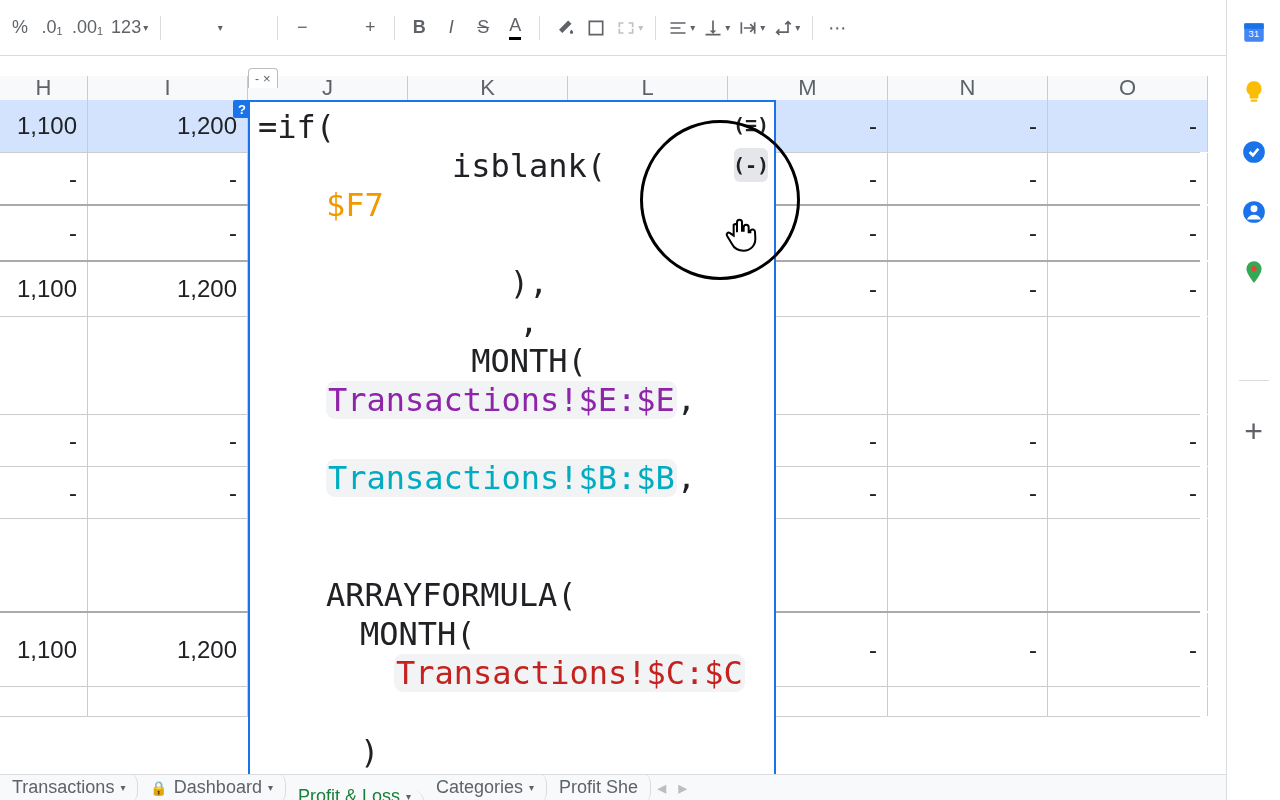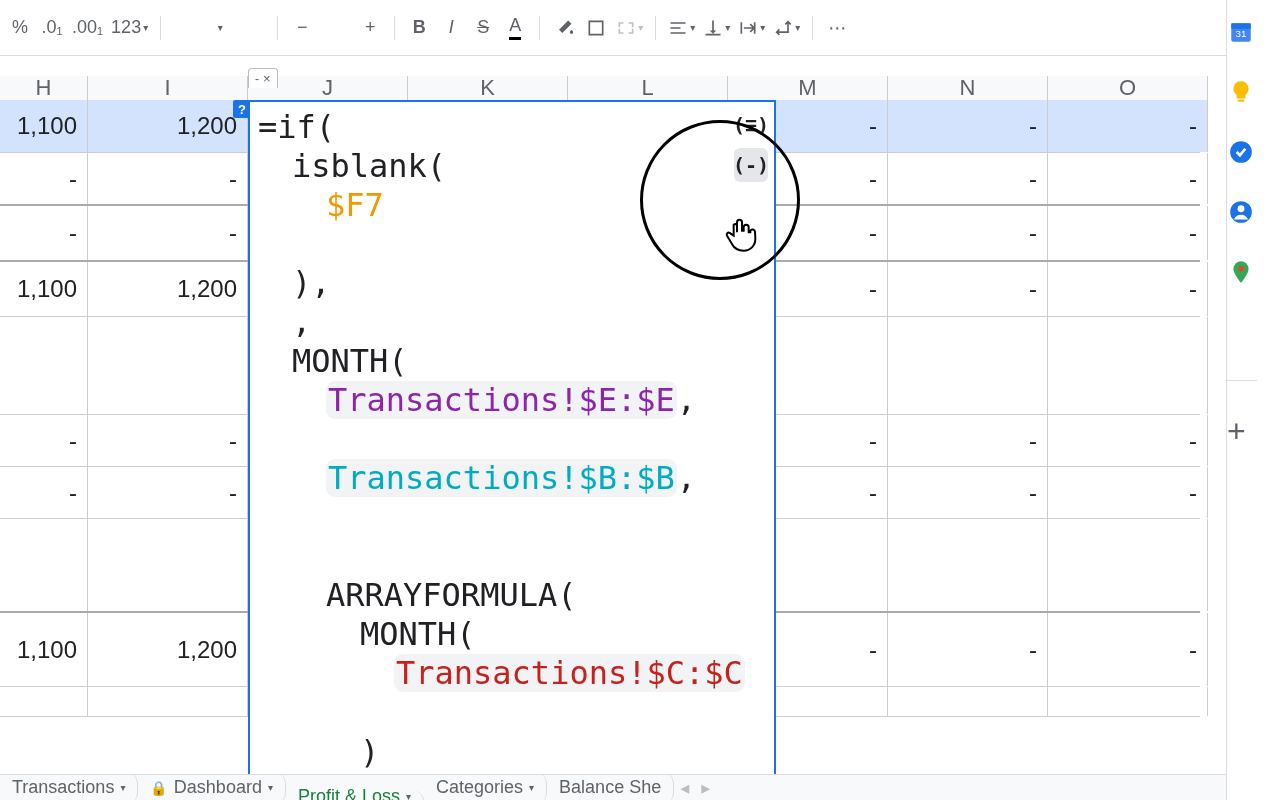--- a/index.html
+++ b/index.html
@@ -89,21 +89,21 @@
     font-size: 13px; font-weight: bold; display: flex; align-items: center;
     justify-content: center; border-radius: 2px; cursor: pointer;
   }
   .formula-box {
     position: absolute; left: 248px; top: 100px; width: 528px; height: 690px;
     border: 2px solid #1a73e8; background: #fff;
     font-family: "Consolas", "Menlo", monospace;
     font-size: 32px; line-height: 1.22;
     padding: 6px 8px; color: #202124;
   }
-  .formula-box .ind1 { padding-left: 34px; display: block; }
+  .formula-box .ind1 { padding-left: 34px; display: block; text-align: center; }
   .formula-box .ind2 { padding-left: 68px; display: block; }
   .formula-box .ind3 { padding-left: 102px; display: block; }
   .formula-box .ind4 { padding-left: 136px; display: block; }
   .tok-cellref-orange { color: #f29900; margin-top: 20px; }
   .tok-range-purple { color: #8e24aa; }
   .tok-range-teal { color: #00acc1; }
   .tok-range-red { color: #c5221f; }
   .hl-bg { background: #f1f3f4; padding: 0 2px; border-radius: 9px; }
 
   .formula-side-btns {
@@ -124,21 +124,21 @@
   }
   .click-hand {
     position: absolute; left: 722px; top: 214px;
     font-size: 36px; pointer-events: none;
   }
 
   
   .side-panel {
     position: absolute; top: 0; right: 0; width: 54px; height: 800px;
     border-left: 1px solid #dadce0; background: #fff;
-    display: flex; flex-direction: column; align-items: flex-start;
+    display: flex; flex-direction: column; align-items: center;
     padding-top: 18px; gap: 32px;
   }
   .side-icon {
     width: 28px; height: 28px; display: flex; align-items: center; justify-content: center;
     cursor: pointer;
   }
   .side-icon svg { width: 26px; height: 26px; }
   .side-plus { color: #5f6368; font-size: 32px; cursor: pointer; }
 
   
@@ -441,17 +441,17 @@
   </div>
   <div class="sheet-tab active">
     <span>Profit &amp; Loss</span>
     <span class="tri">▾</span>
   </div>
   <div class="sheet-tab">
     <span>Categories</span>
     <span class="tri">▾</span>
   </div>
   <div class="sheet-tab">
-    <span>Balance She</span>
+    <span>Profit She</span>
   </div>
   <div class="sheet-nav">◂</div>
   <div class="sheet-nav">▸</div>
 </div>
 
 </body></html>

